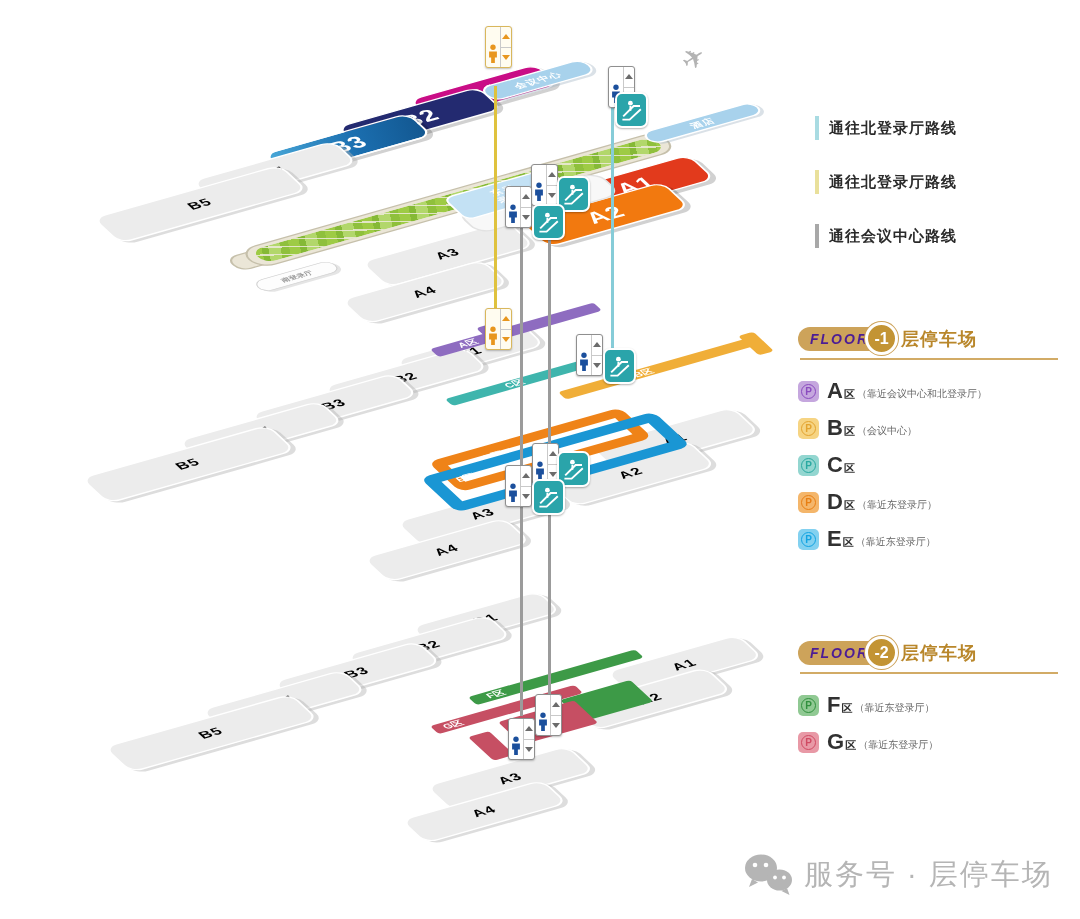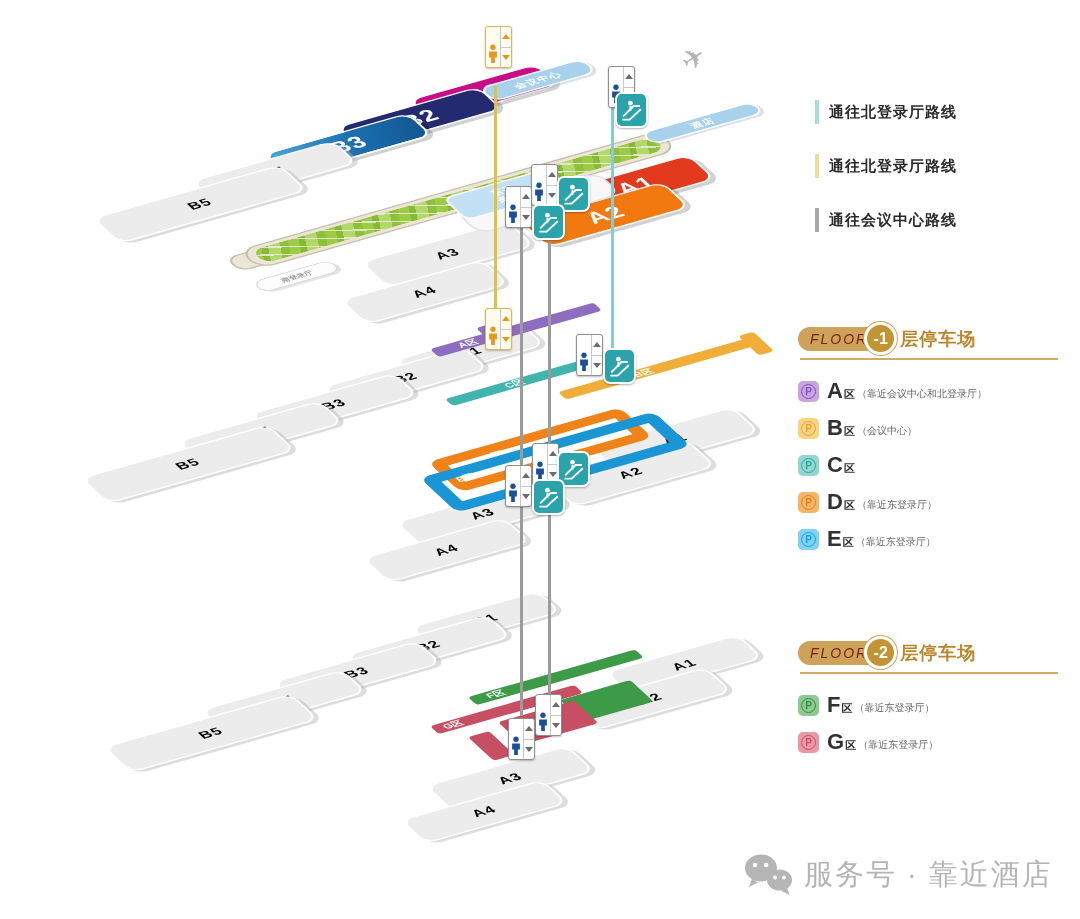--- a/index.html
+++ b/index.html
@@ -46,30 +46,30 @@
   .tri-u{width:0;height:0;border-left:4px solid transparent;border-right:4px solid transparent;border-bottom:5px solid #6b6b6b;}
   .tri-d{width:0;height:0;border-left:4px solid transparent;border-right:4px solid transparent;border-top:5px solid #6b6b6b;}
   .ev-y{border-color:#d9b75c;background:#fffcf0;}
   .ev-y .ev-p svg{fill:#e8961e;}
   .ev-y .tri-u{border-bottom-color:#e8961e;}
   .ev-y .tri-d{border-top-color:#e8961e;}
   .esc{position:absolute;width:33px;height:36px;background:#2aa4aa;border:2px solid #fff;border-radius:7px;z-index:5;display:flex;align-items:center;justify-content:center;box-shadow:0 1px 2px rgba(0,0,0,.3);box-sizing:border-box;}
   .plane{position:absolute;font-size:28px;color:#b3b3b3;transform:rotate(-32deg);z-index:5;}
 
   
-  .routes{position:absolute;left:815px;top:100px;z-index:6;}
+  .routes{position:absolute;left:815px;top:116px;z-index:6;}
   .route-row{display:flex;align-items:center;margin-bottom:30px;height:24px;}
   .route-tick{width:4px;height:24px;margin-right:10px;}
   .route-label{font-size:15px;font-weight:700;color:#2a2a2a;letter-spacing:1px;}
 
   .psec{position:absolute;z-index:6;width:270px;}
   .psec-1{left:798px;top:322px;}
   .psec-2{left:798px;top:636px;}
   .badge{display:flex;align-items:center;position:relative;}
-  .b-pill{background:#cda35a;color:#7f1d1d;font-weight:400;font-style:italic;font-size:14px;border-radius:15px;padding:4px 24px 4px 12px;letter-spacing:2px;}
+  .b-pill{background:#cda35a;color:#4c1d95;font-weight:700;font-style:italic;font-size:14px;border-radius:15px;padding:4px 24px 4px 12px;letter-spacing:2px;}
   .b-circle{width:33px;height:33px;border-radius:50%;background:#c39434;border:3px solid #fff;box-shadow:0 0 0 1px #cda35a;color:#fff;font-weight:800;font-size:16px;display:flex;align-items:center;justify-content:center;margin-left:-28px;box-sizing:border-box;}
   .b-suffix{color:#b9872b;font-weight:800;font-size:18px;margin-left:3px;letter-spacing:1px;}
   .b-line{position:absolute;left:2px;top:36px;width:258px;border-top:2px solid #d2ab66;}
   .zlist{margin-top:22px;}
   .zrow{display:flex;align-items:center;margin-bottom:9px;height:28px;}
   .ptile{position:relative;width:21px;height:21px;border-radius:5px;margin-right:8px;flex:0 0 auto;}
   .ptile .ring{position:absolute;inset:3px;border:1.6px solid var(--fg);border-radius:50%;}
   .ptile .p{position:absolute;inset:0;display:flex;align-items:center;justify-content:center;color:var(--fg);font-size:10px;font-weight:800;}
   .zletter{font-size:22px;font-weight:800;color:#313131;line-height:1;}
   .zunit{font-size:11px;font-weight:700;color:#313131;margin:6px 2px 0 1px;}
@@ -541,16 +541,16 @@
     <svg width="52" height="46" viewBox="0 0 52 46">
       <ellipse cx="19" cy="16" rx="16" ry="13.5" fill="#b5b5b5"></ellipse>
       <path d="M10 27 l-3 8 l9 -4.5 z" fill="#b5b5b5"></path>
       <circle cx="13" cy="13" r="2.3" fill="#fff"></circle>
       <circle cx="24" cy="13" r="2.3" fill="#fff"></circle>
       <ellipse cx="37.5" cy="28" rx="12.5" ry="10.5" fill="#b5b5b5"></ellipse>
       <path d="M45 36 l2.5 7 l-8 -4 z" fill="#b5b5b5"></path>
       <circle cx="33" cy="25.5" r="1.9" fill="#fff"></circle>
       <circle cx="42" cy="25.5" r="1.9" fill="#fff"></circle>
     </svg>
-    <span class="wm-text">服务号 · 靠近酒店</span>
+    <span class="wm-text">服务号 · 层停车场</span>
   </div>
 
 </div>
 
 </body></html>

